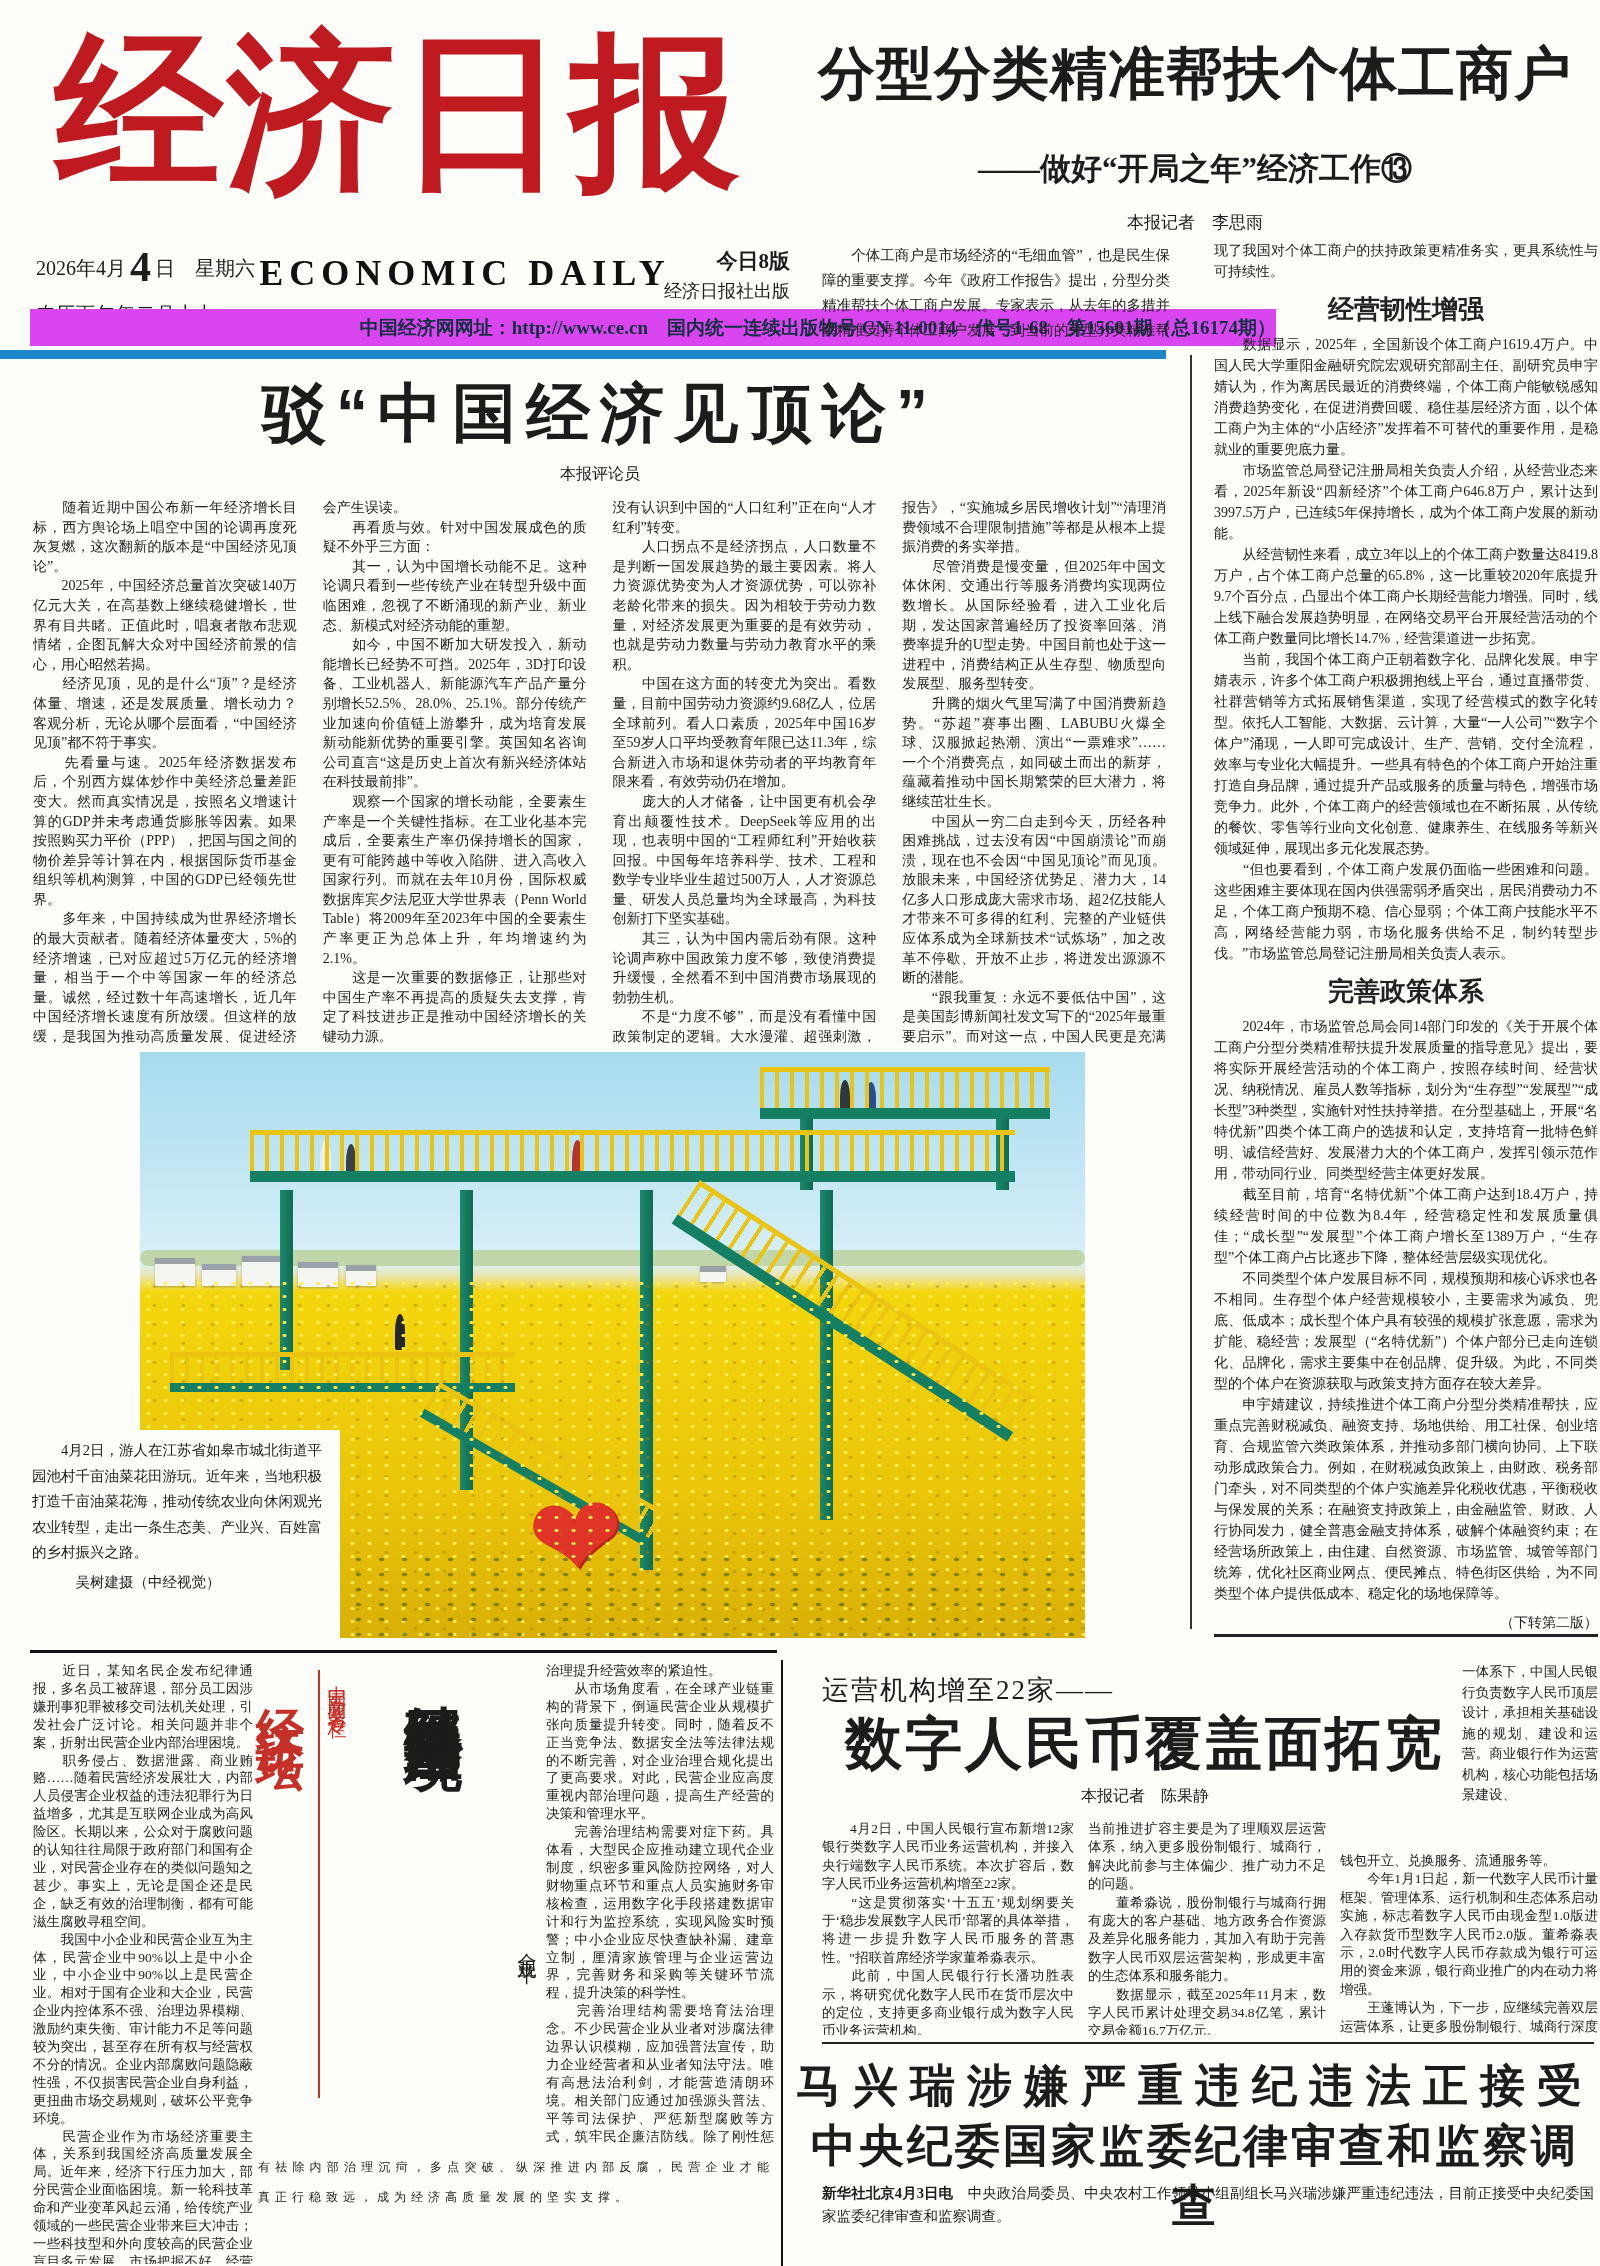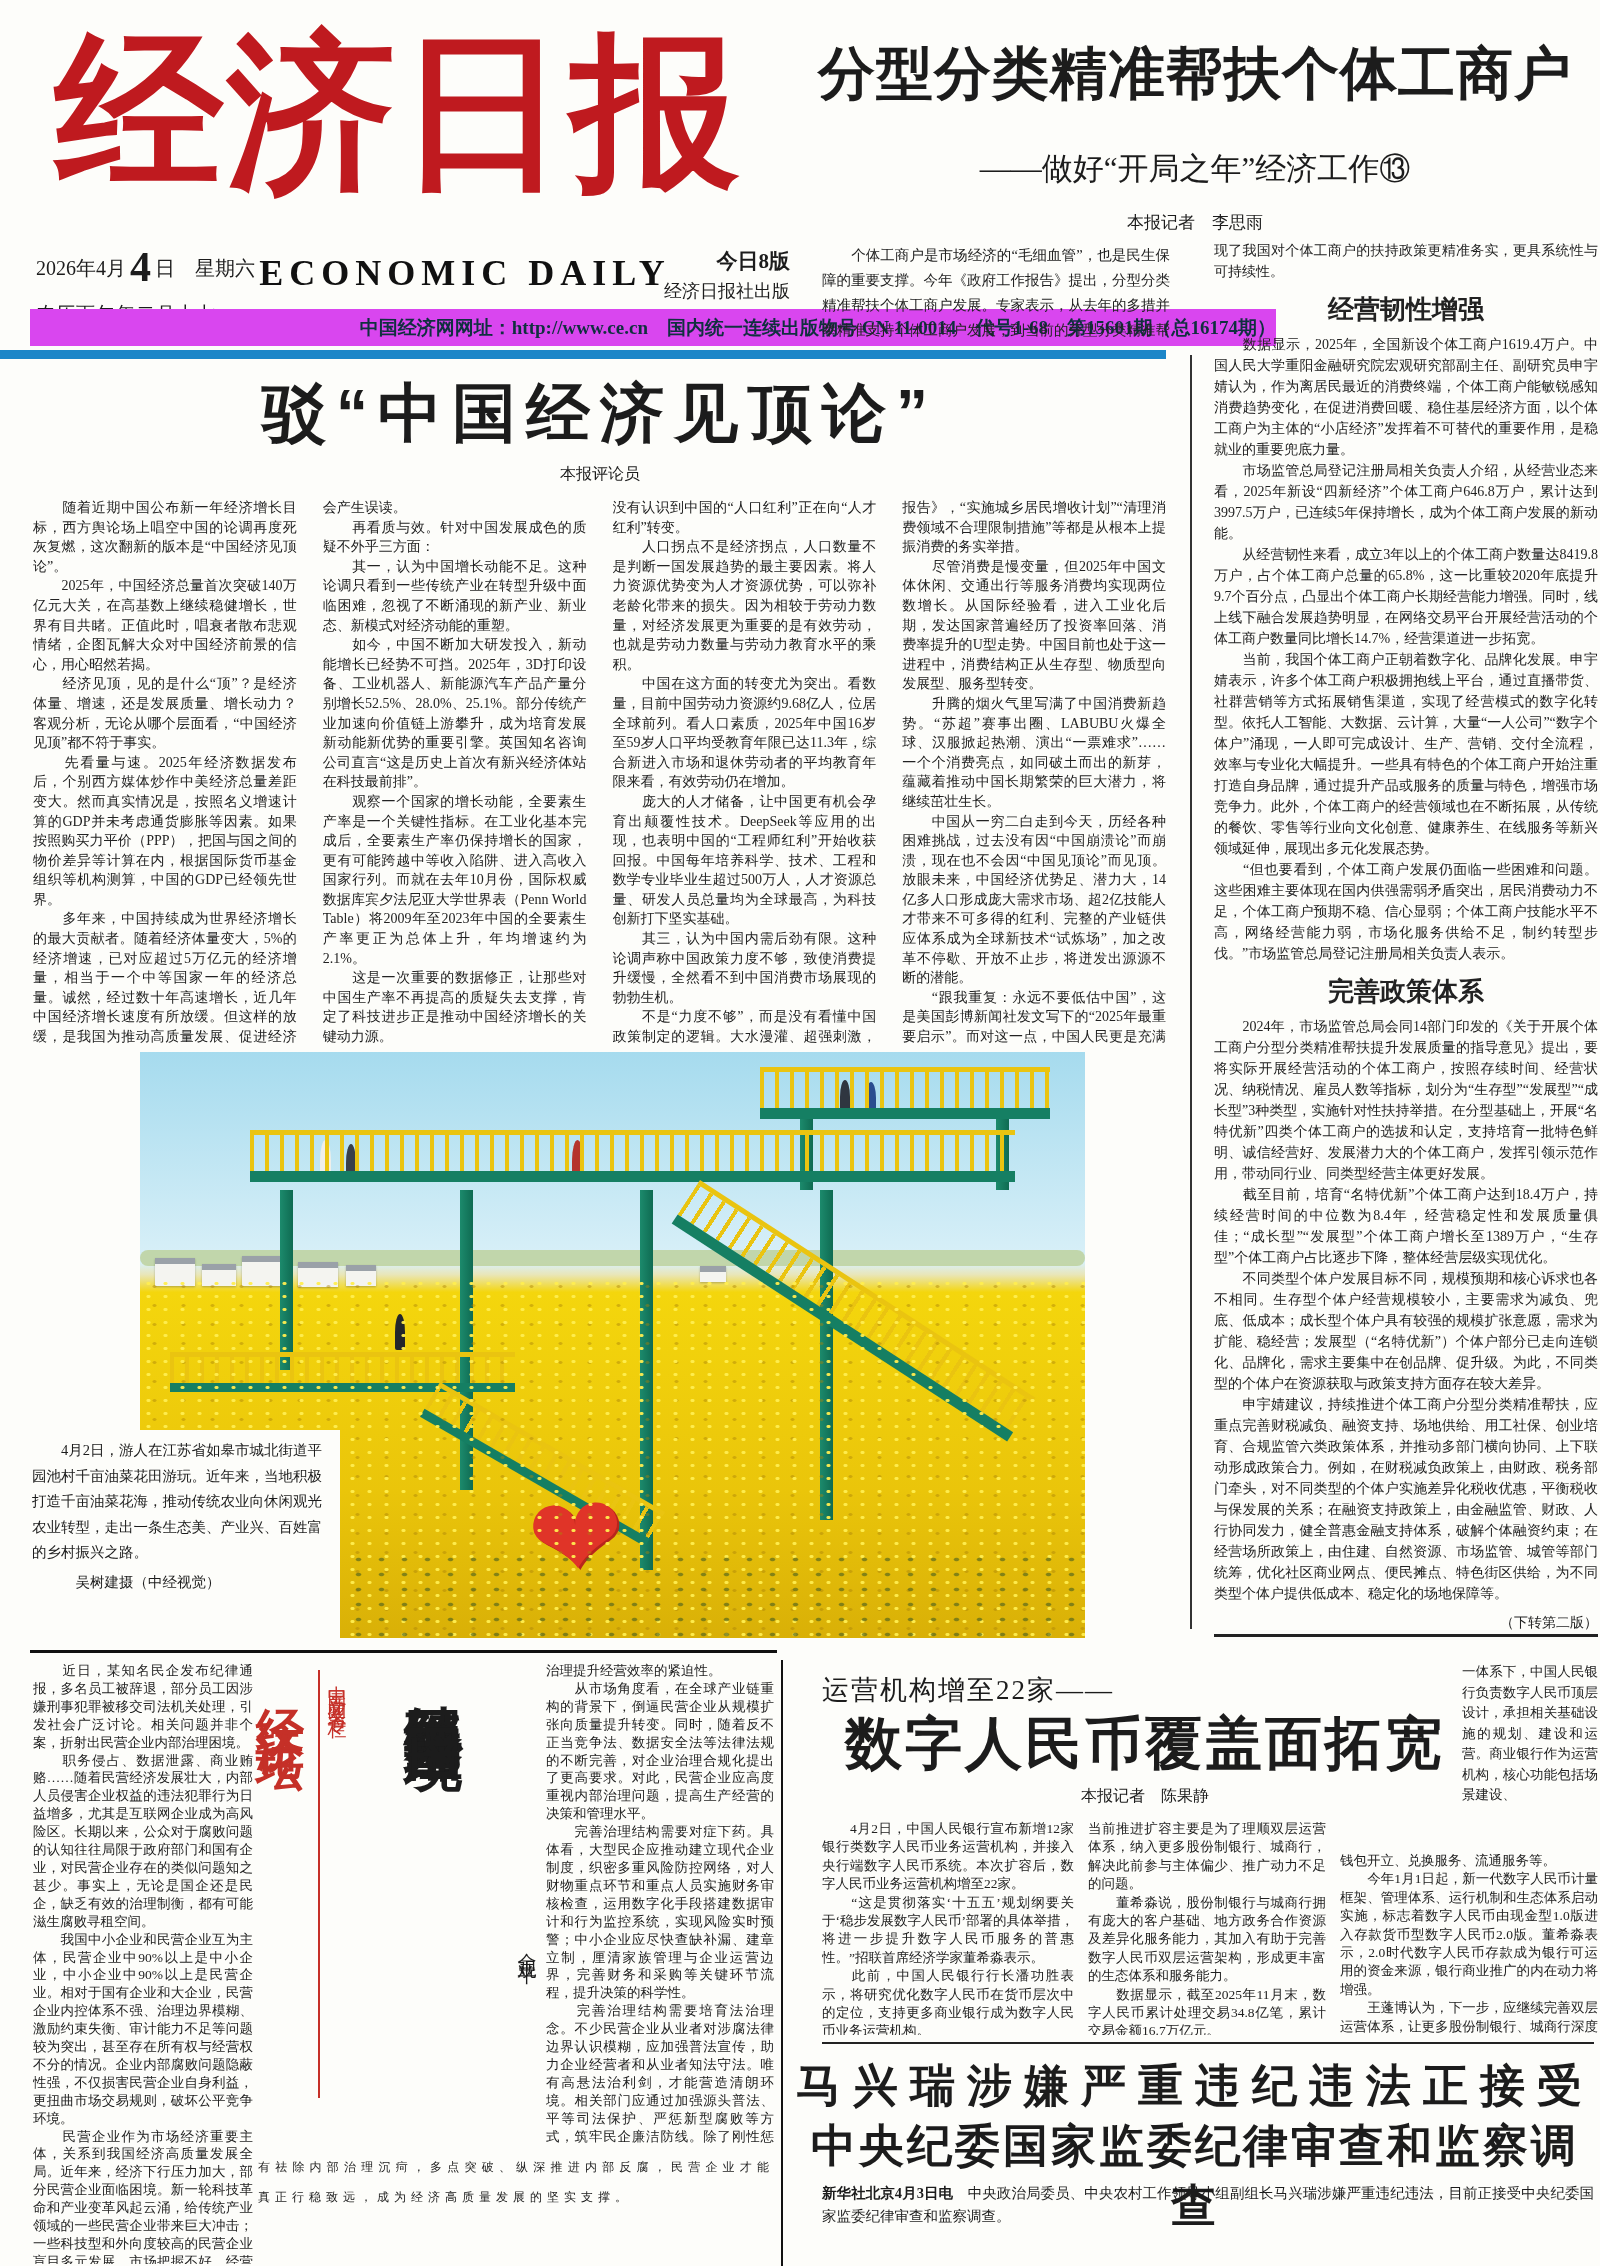--- a/index.html
+++ b/index.html
@@ -23,21 +23,21 @@
            font-weight:600;color:#111}
   .edition{left:600px;top:247px;width:190px;text-align:right}
   .edition .e1{font-size:21px;font-weight:bold}
   .edition .e2{font-size:18px;margin-top:4px}
   .infobar{left:30px;top:309px;width:1246px;height:37px;background:#d946ef;line-height:37px;
            text-align:right;font-size:19px;font-weight:bold;color:#10303f}
   .blueline{left:0;top:350px;width:1166px;height:9px;background:#1c86c8}
 
   
   .tr-headline{left:790px;top:36px;width:810px;text-align:center;font-size:57px;font-weight:bold;letter-spacing:1px}
-  .tr-sub{left:790px;top:148px;width:810px;text-align:center;font-size:31px;font-weight:normal}
+  .tr-sub{left:790px;top:148px;width:810px;text-align:center;font-size:31px;font-weight:bold}
   .tr-byline{left:790px;top:211px;width:810px;text-align:center;font-size:17px}
   .tr-intro{left:822px;top:243px;width:348px;height:102px;font-size:14.5px;line-height:25px}
   .right-col{left:1214px;top:240px;width:384px;height:1390px;font-size:14px;line-height:21px;overflow:hidden}
   .right-col h3{font-size:26px;font-weight:bold;text-align:center;margin:17px 0 14px;
                 font-family:"Liberation Sans","DejaVu Sans",sans-serif}
   .right-col .turn{text-align:right;margin-top:8px}
   .vrule1{left:1190px;top:355px;width:2px;height:1274px;background:#333}
   .rc-rule{left:1214px;top:1634px;width:384px;height:3px;background:#222}
 
   

